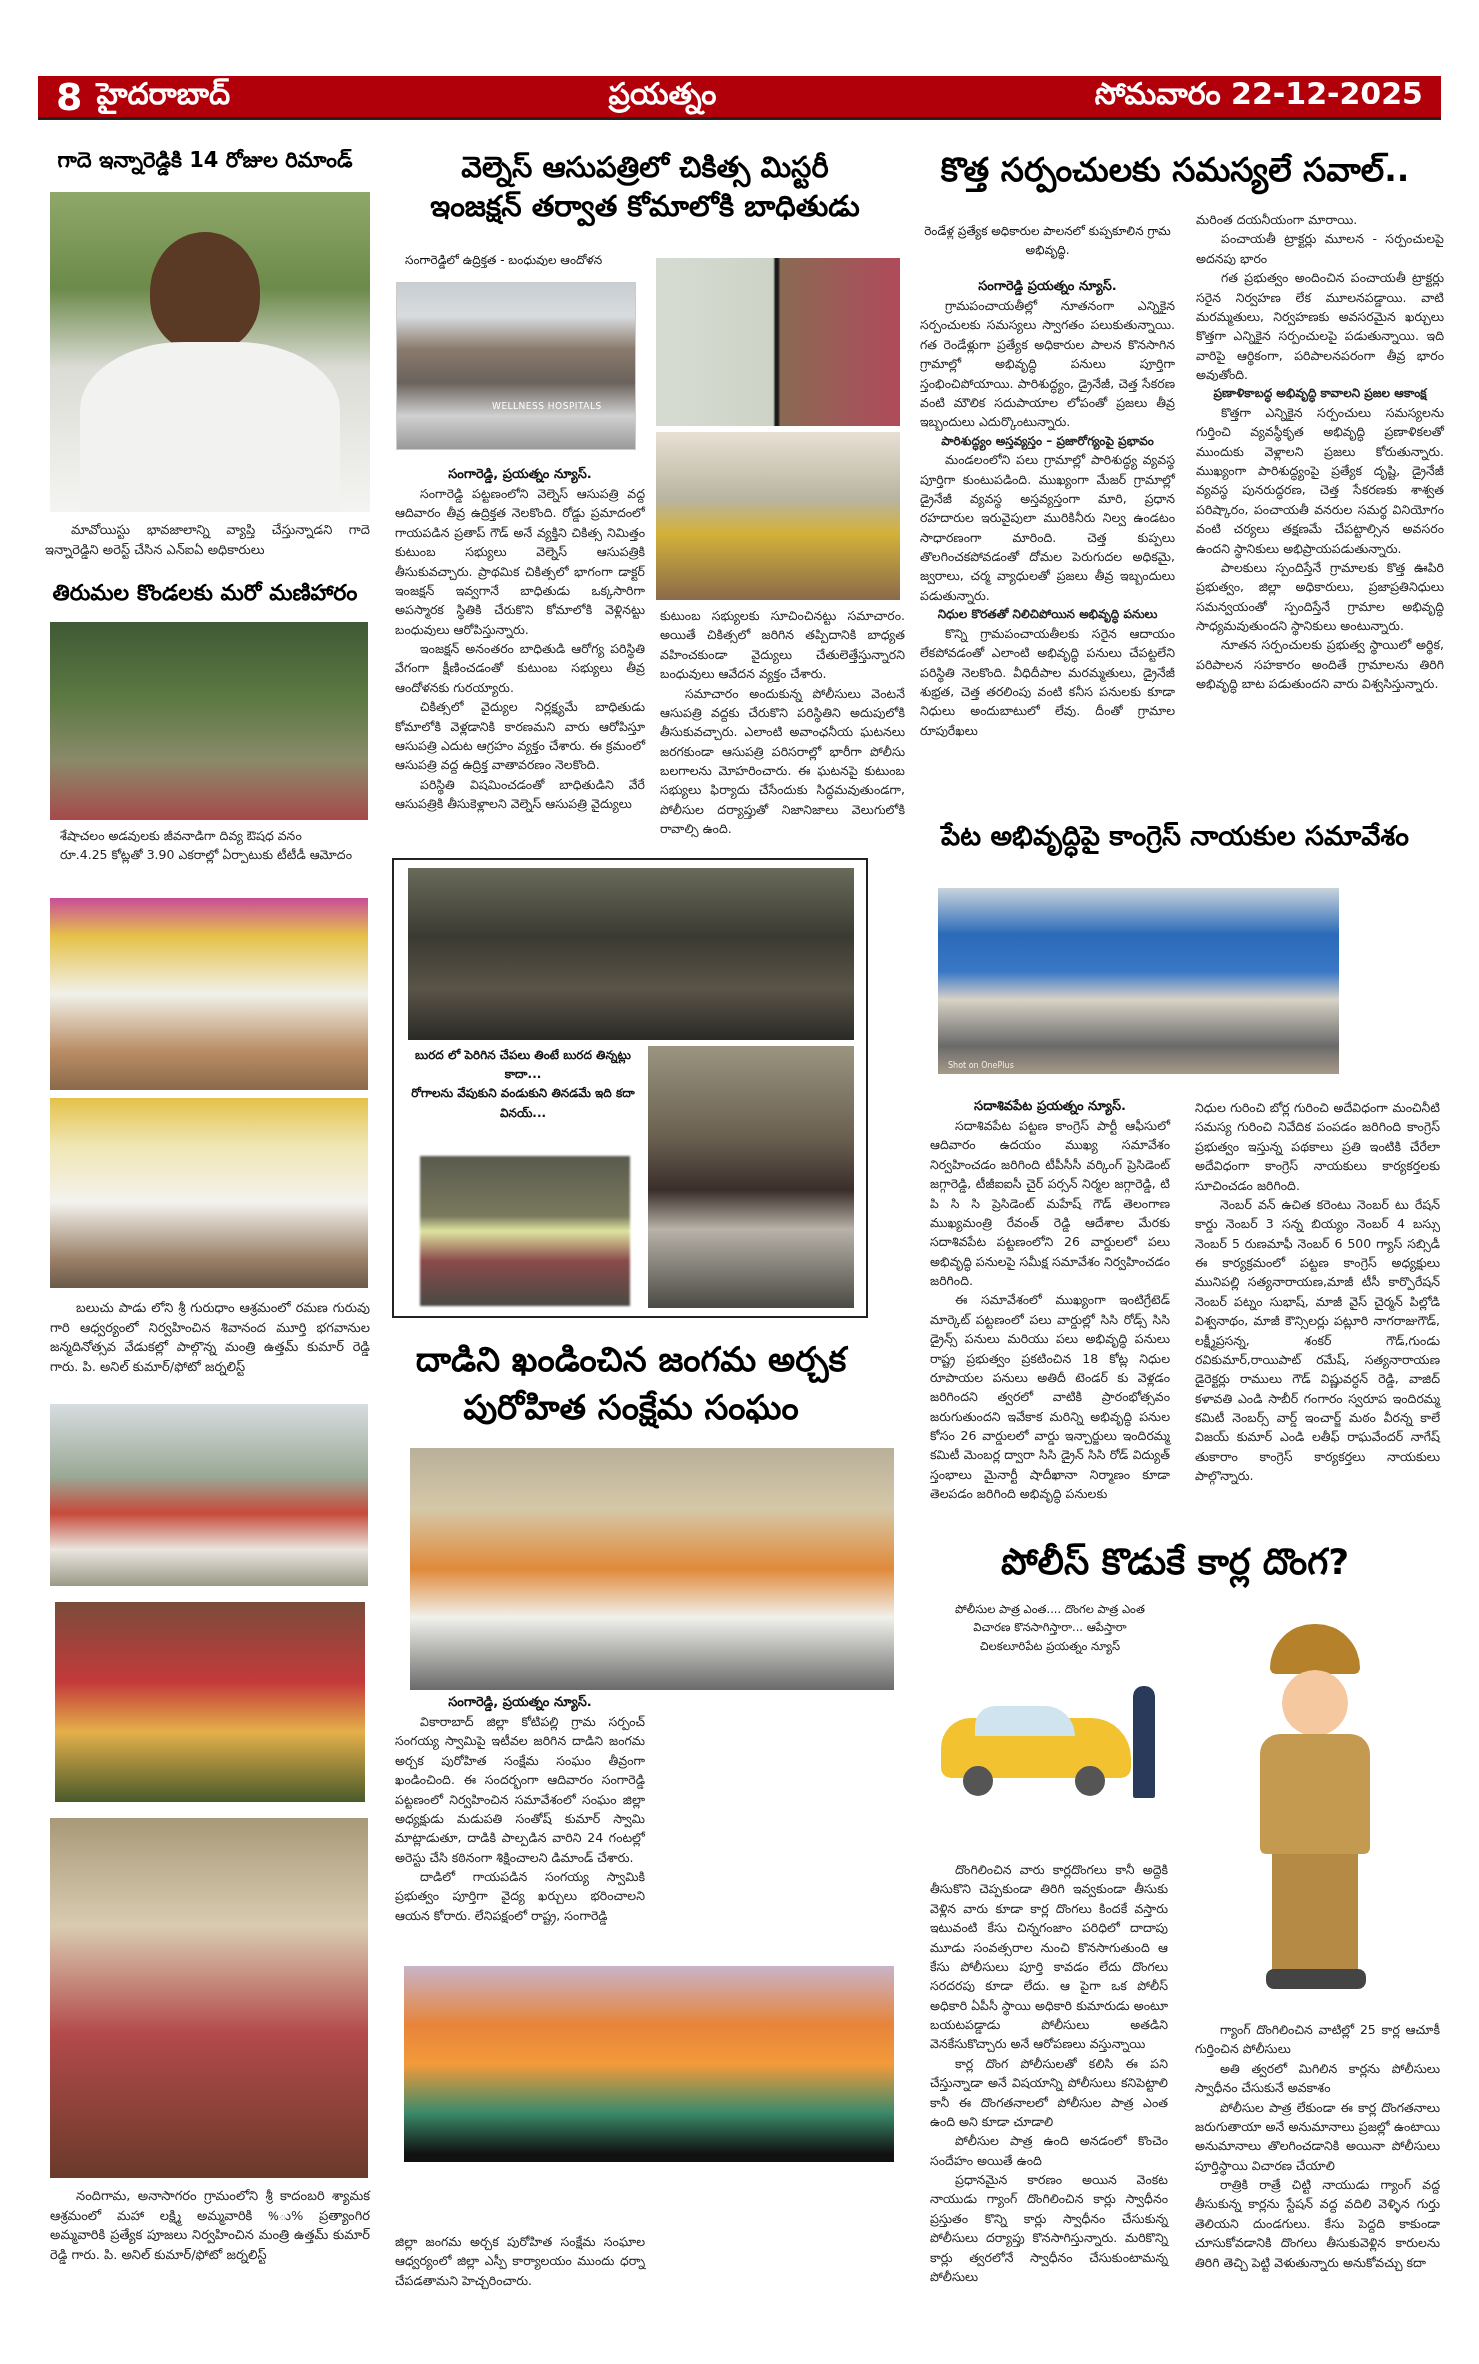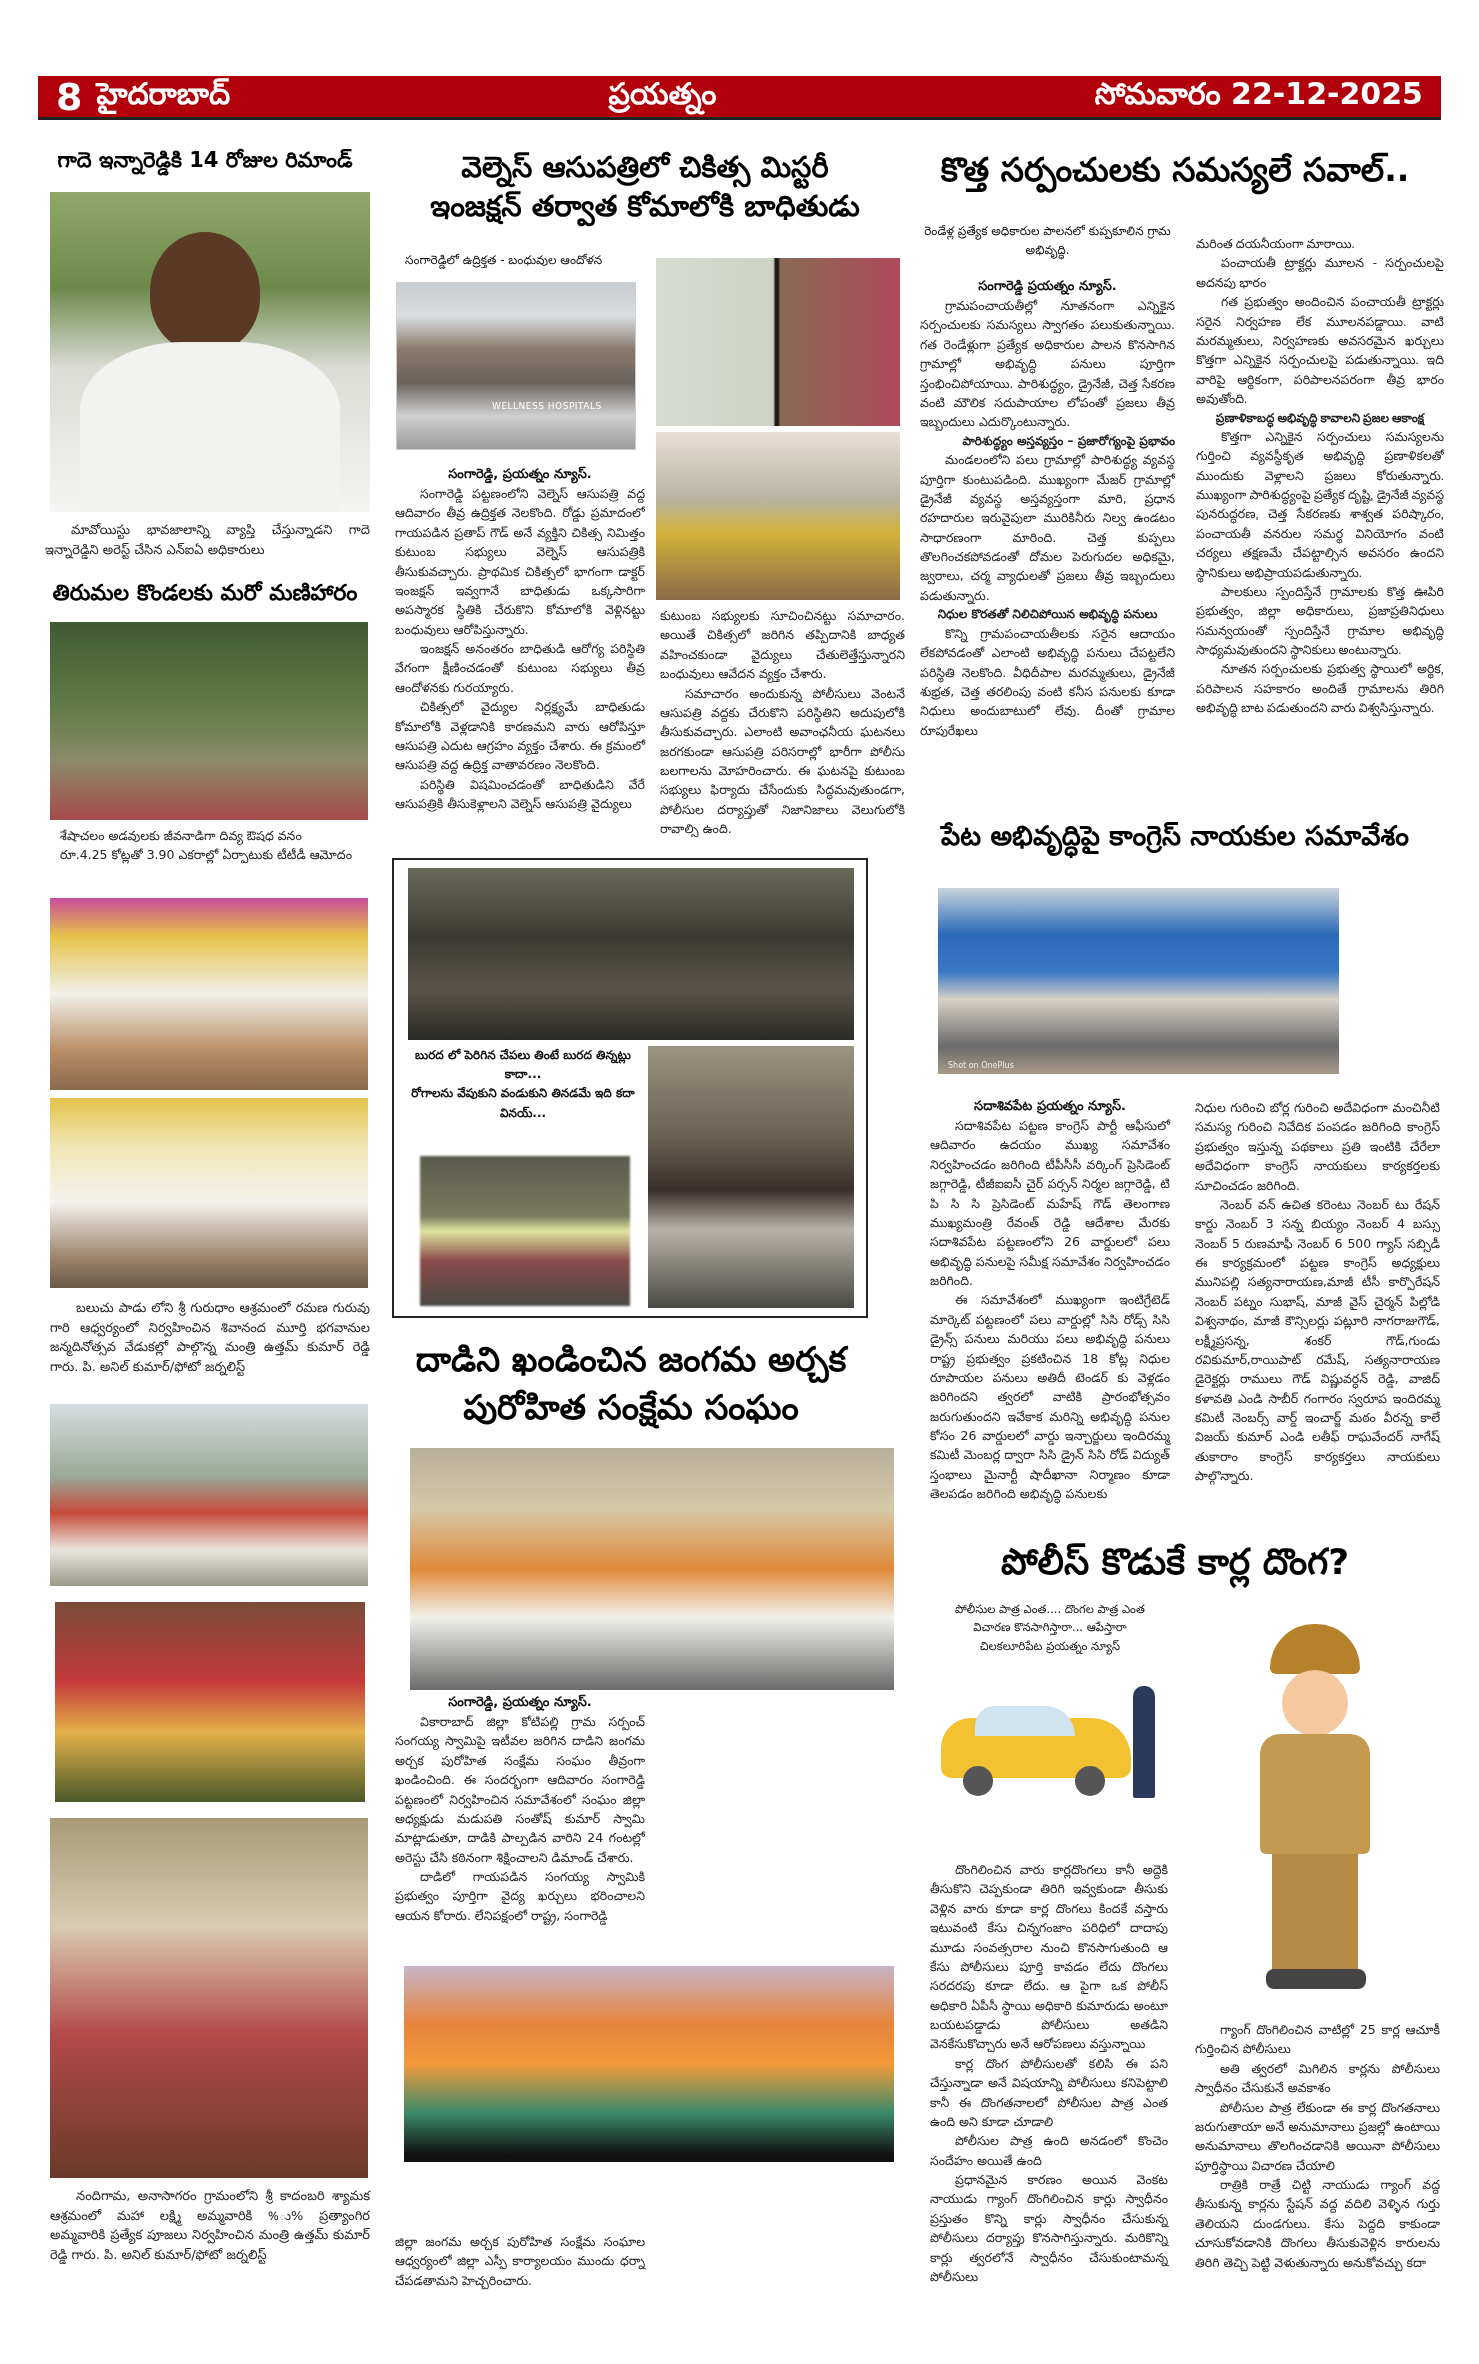--- a/index.html
+++ b/index.html
@@ -103,26 +103,26 @@
 <div class="photo" style="left:404px;top:1966px;width:490px;height:196px;background:linear-gradient(180deg,#c8b4c8 0%,#e7843a 30%,#f39a3a 50%,#3a8a6a 75%,#111 96%);"></div>
 <div class="abs txt" style="left:395px;top:2232px;width:250px;">
   <p style="text-indent:0">జిల్లా జంగమ అర్చక పురోహిత సంక్షేమ సంఘాల ఆధ్వర్యంలో జిల్లా ఎస్పీ కార్యాలయం ముందు ధర్నా చేపడతామని హెచ్చరించారు.</p>
 </div>
 
 <div class="abs headline" style="left:910px;top:150px;width:530px;font-size:33px;">కొత్త సర్పంచులకు సమస్యలే సవాల్..</div>
 <div class="abs sub" style="left:920px;top:222px;width:255px;font-weight:normal;font-size:12px;line-height:1.6;">రెండేళ్ల ప్రత్యేక అధికారుల పాలనలో కుప్పకూలిన గ్రామ అభివృద్ధి.</div>
 <div class="abs byline" style="left:920px;top:278px;width:255px;">సంగారెడ్డి ప్రయత్నం న్యూస్.</div>
 <div class="abs txt" style="left:920px;top:296px;width:255px;">
   <p>గ్రామపంచాయతీల్లో నూతనంగా ఎన్నికైన సర్పంచులకు సమస్యలు స్వాగతం పలుకుతున్నాయి. గత రెండేళ్లుగా ప్రత్యేక అధికారుల పాలన కొనసాగిన గ్రామాల్లో అభివృద్ధి పనులు పూర్తిగా స్తంభించిపోయాయి. పారిశుద్ధ్యం, డ్రైనేజీ, చెత్త సేకరణ వంటి మౌలిక సదుపాయాల లోపంతో ప్రజలు తీవ్ర ఇబ్బందులు ఎదుర్కొంటున్నారు.</p>
-  <div class="sub" style="text-align:right;font-size:12px;">పారిశుద్ధ్యం అస్తవ్యస్తం – ప్రజారోగ్యంపై ప్రభావం</div>
+  <div class="sub" style="text-align:center;font-size:12px;">పారిశుద్ధ్యం అస్తవ్యస్తం – ప్రజారోగ్యంపై ప్రభావం</div>
   <p>మండలంలోని పలు గ్రామాల్లో పారిశుద్ధ్య వ్యవస్థ పూర్తిగా కుంటుపడింది. ముఖ్యంగా మేజర్ గ్రామాల్లో డ్రైనేజీ వ్యవస్థ అస్తవ్యస్తంగా మారి, ప్రధాన రహదారుల ఇరువైపులా మురికినీరు నిల్వ ఉండటం సాధారణంగా మారింది. చెత్త కుప్పలు తొలగించకపోవడంతో దోమల పెరుగుదల అధికమై, జ్వరాలు, చర్మ వ్యాధులతో ప్రజలు తీవ్ర ఇబ్బందులు పడుతున్నారు.</p>
   <div class="sub" style="font-size:12px;">నిధుల కొరతతో నిలిచిపోయిన అభివృద్ధి పనులు</div>
   <p>కొన్ని గ్రామపంచాయతీలకు సరైన ఆదాయం లేకపోవడంతో ఎలాంటి అభివృద్ధి పనులు చేపట్టలేని పరిస్థితి నెలకొంది. వీధిదీపాల మరమ్మతులు, డ్రైనేజీ శుభ్రత, చెత్త తరలింపు వంటి కనీస పనులకు కూడా నిధులు అందుబాటులో లేవు. దీంతో గ్రామాల రూపురేఖలు</p>
 </div>
-<div class="abs txt" style="left:1196px;top:235px;width:248px;font-family:Liberation Serif, serif;">
+<div class="abs txt" style="left:1196px;top:210px;width:248px;">
   <p style="text-indent:0">మరింత దయనీయంగా మారాయి.</p>
   <p>పంచాయతీ ట్రాక్టర్లు మూలన - సర్పంచులపై అదనపు భారం</p>
   <p>గత ప్రభుత్వం అందించిన పంచాయతీ ట్రాక్టర్లు సరైన నిర్వహణ లేక మూలనపడ్డాయి. వాటి మరమ్మతులు, నిర్వహణకు అవసరమైన ఖర్చులు కొత్తగా ఎన్నికైన సర్పంచులపై పడుతున్నాయి. ఇది వారిపై ఆర్థికంగా, పరిపాలనపరంగా తీవ్ర భారం అవుతోంది.</p>
   <div class="sub" style="font-size:12px;">ప్రణాళికాబద్ధ అభివృద్ధి కావాలని ప్రజల ఆకాంక్ష</div>
   <p>కొత్తగా ఎన్నికైన సర్పంచులు సమస్యలను గుర్తించి వ్యవస్థీకృత అభివృద్ధి ప్రణాళికలతో ముందుకు వెళ్లాలని ప్రజలు కోరుతున్నారు. ముఖ్యంగా పారిశుద్ధ్యంపై ప్రత్యేక దృష్టి, డ్రైనేజీ వ్యవస్థ పునరుద్ధరణ, చెత్త సేకరణకు శాశ్వత పరిష్కారం, పంచాయతీ వనరుల సమర్థ వినియోగం వంటి చర్యలు తక్షణమే చేపట్టాల్సిన అవసరం ఉందని స్థానికులు అభిప్రాయపడుతున్నారు.</p>
   <p>పాలకులు స్పందిస్తేనే గ్రామాలకు కొత్త ఊపిరి ప్రభుత్వం, జిల్లా అధికారులు, ప్రజాప్రతినిధులు సమన్వయంతో స్పందిస్తేనే గ్రామాల అభివృద్ధి సాధ్యమవుతుందని స్థానికులు అంటున్నారు.</p>
   <p>నూతన సర్పంచులకు ప్రభుత్వ స్థాయిలో అర్థిక, పరిపాలన సహకారం అందితే గ్రామాలను తిరిగి అభివృద్ధి బాట పడుతుందని వారు విశ్వసిస్తున్నారు.</p>
 </div>
 
 <div class="abs headline" style="left:910px;top:820px;width:530px;font-size:27px;">పేట అభివృద్ధిపై కాంగ్రెస్ నాయకుల సమావేశం</div>

